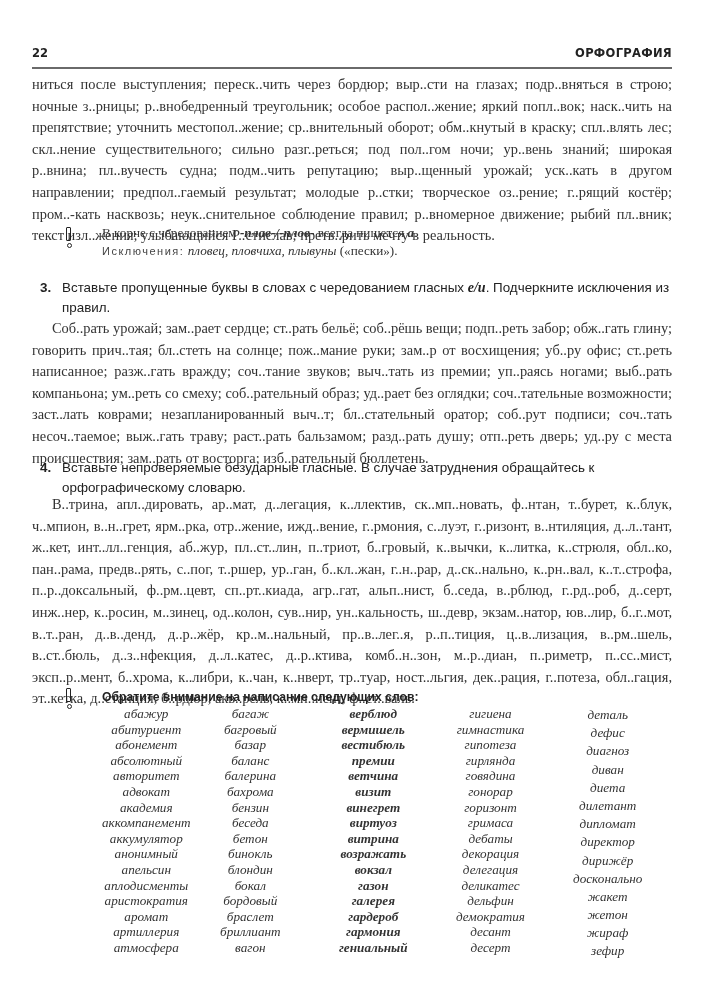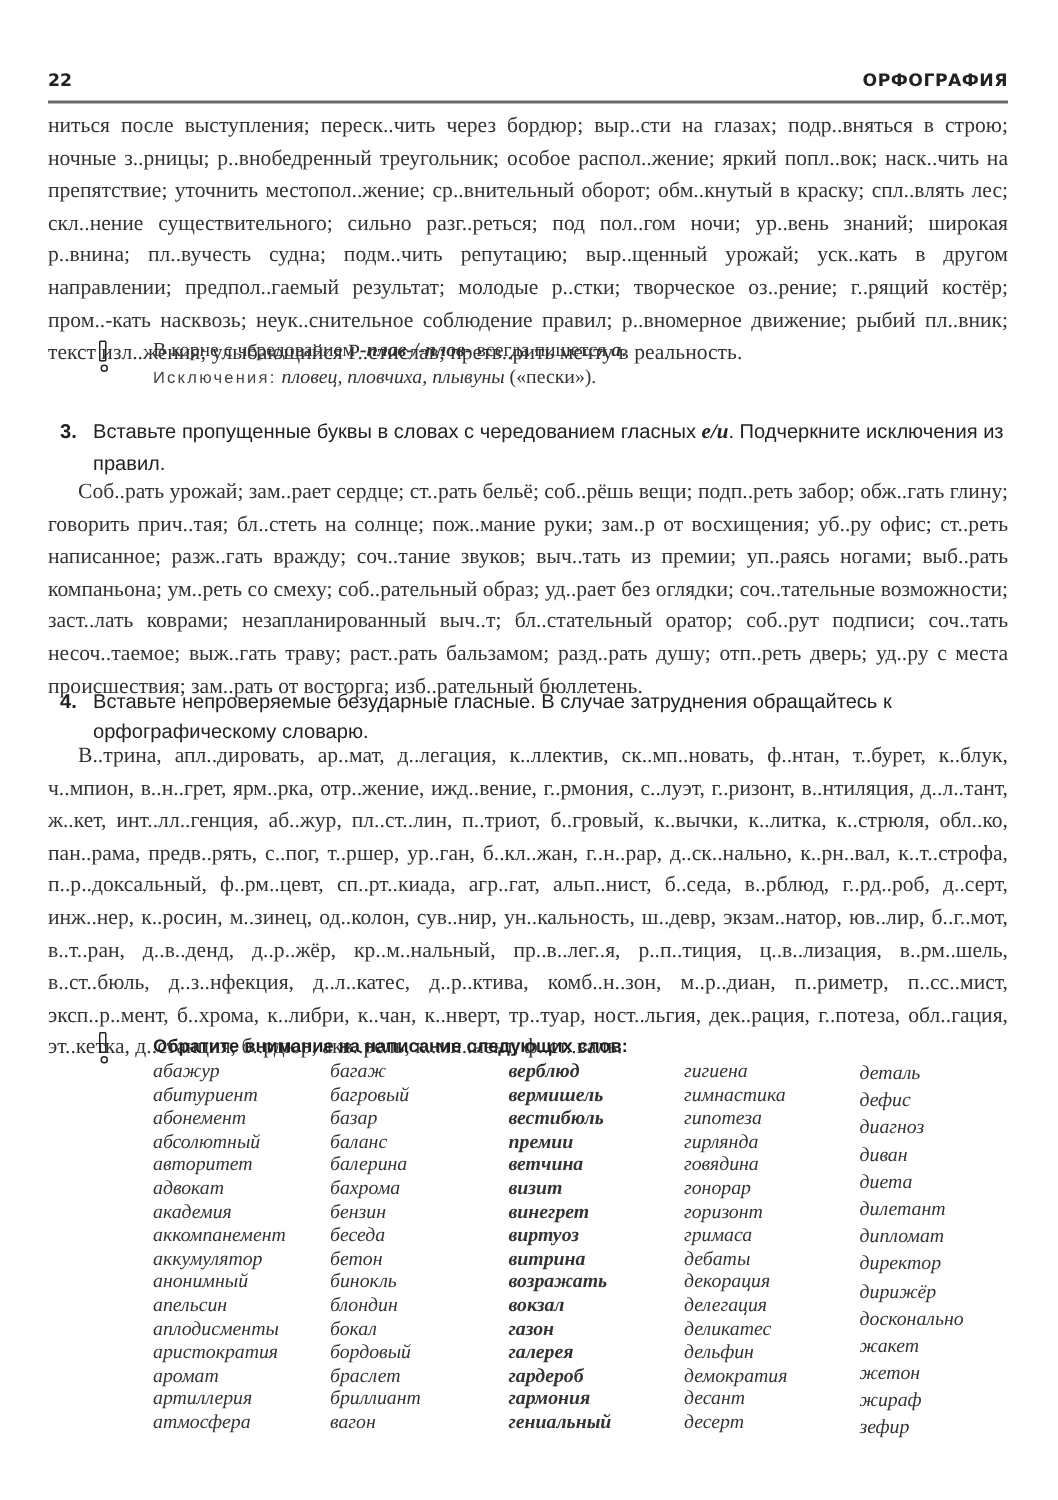--- a/index.html
+++ b/index.html
@@ -18,21 +18,21 @@
   .excl { position: absolute; left: 64px; width: 10px; height: 22px; }
   .excl .bar { position: absolute; left: 2px; top: 0; width: 3px; height: 12px; border: 1.5px solid #222; border-radius: 1px; }
   .excl .dot { position: absolute; left: 2.5px; top: 16px; width: 3px; height: 3px; border: 1.5px solid #222; border-radius: 50%; }
   .note-text { position: absolute; left: 102px; width: 560px; font-family: "Liberation Serif", serif; font-size: 13.2px; line-height: 18px; color: #333; }
   .note-text .spaced { letter-spacing: 1.5px; font-family: "Liberation Sans", sans-serif; font-size: 11px; color: #444; }
   .task { position: absolute; left: 40px; width: 630px; font-family: "Liberation Sans", sans-serif; font-size: 13.4px; line-height: 20px; color: #222; }
   .task .n { position: absolute; left: 0; top: 0; font-weight: bold; }
   .task .t { display: block; margin-left: 22px; }
   .task i { font-family: "Liberation Serif", serif; font-weight: bold; font-size: 14px; }
   .words-title { position: absolute; left: 102px; top: 690px; font-family: "Liberation Sans", sans-serif; font-weight: bold; font-size: 12.2px; color: #222; }
-  .col { position: absolute; top: 706px; font-family: "Liberation Serif", serif; font-style: italic; font-size: 13.2px; color: #333; }
+  .col { position: absolute; top: 706px; font-family: "Liberation Serif", serif; font-style: italic; font-size: 13.2px; color: #333; text-align: center; }
   .col div { height: 15.6px; line-height: 15.6px; white-space: nowrap; }
   .col.last div { height: 18.2px; line-height: 18.2px; }
 </style>
 </head>
 <body>
 
 <div class="page">
 
   <div class="header">
     <span class="num">22</span>

